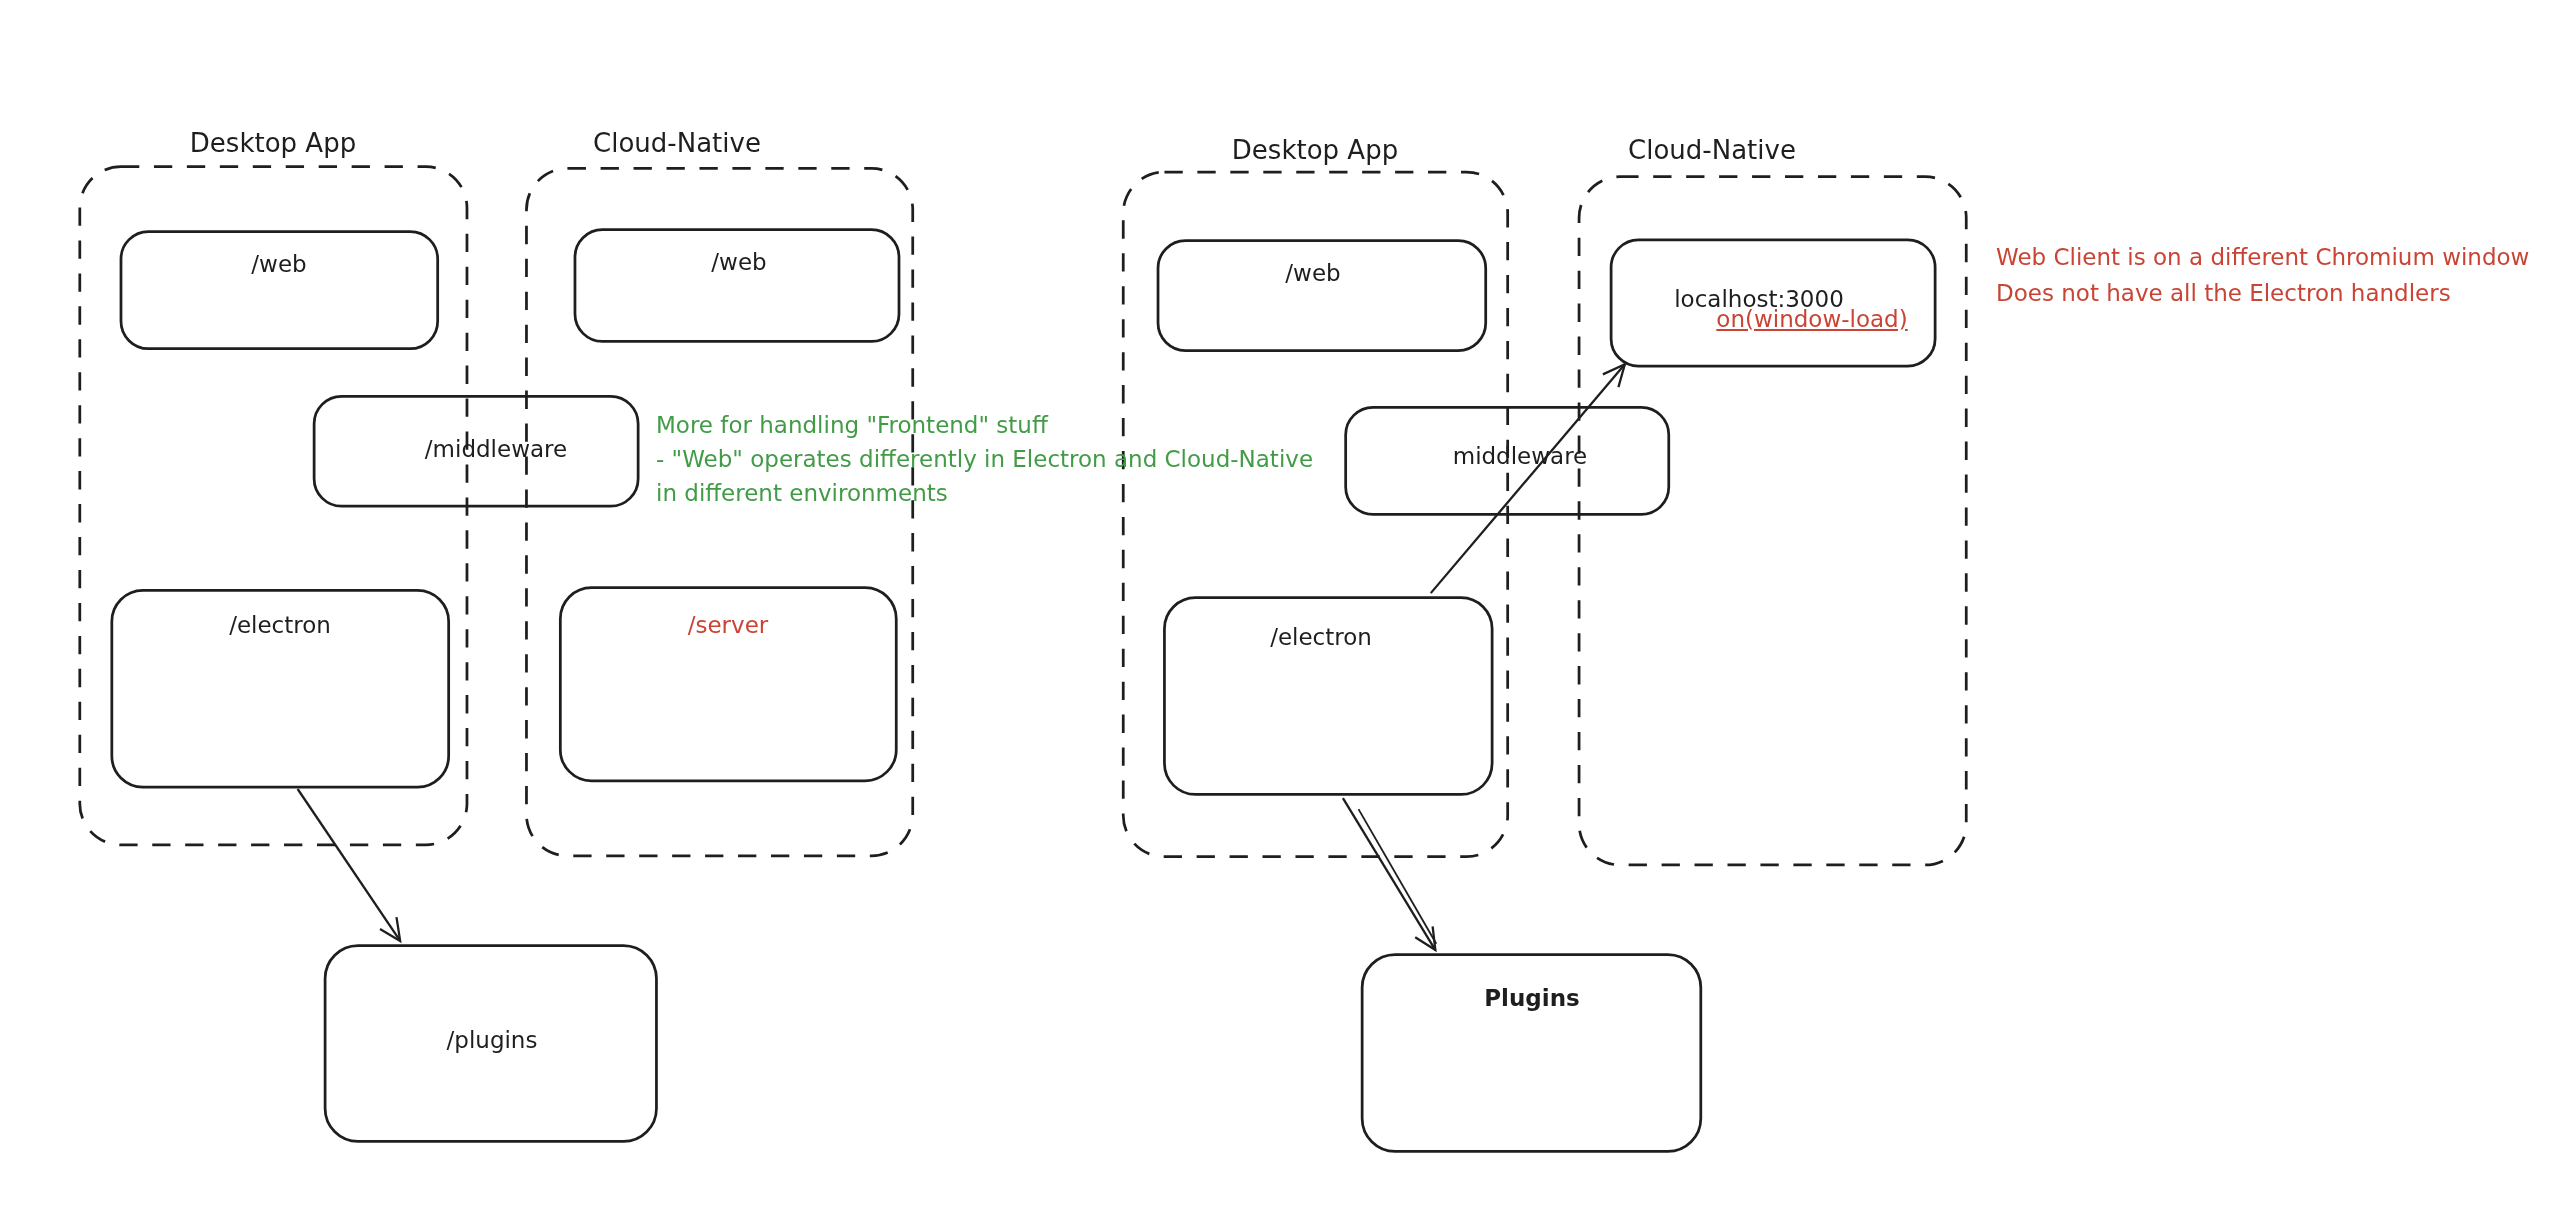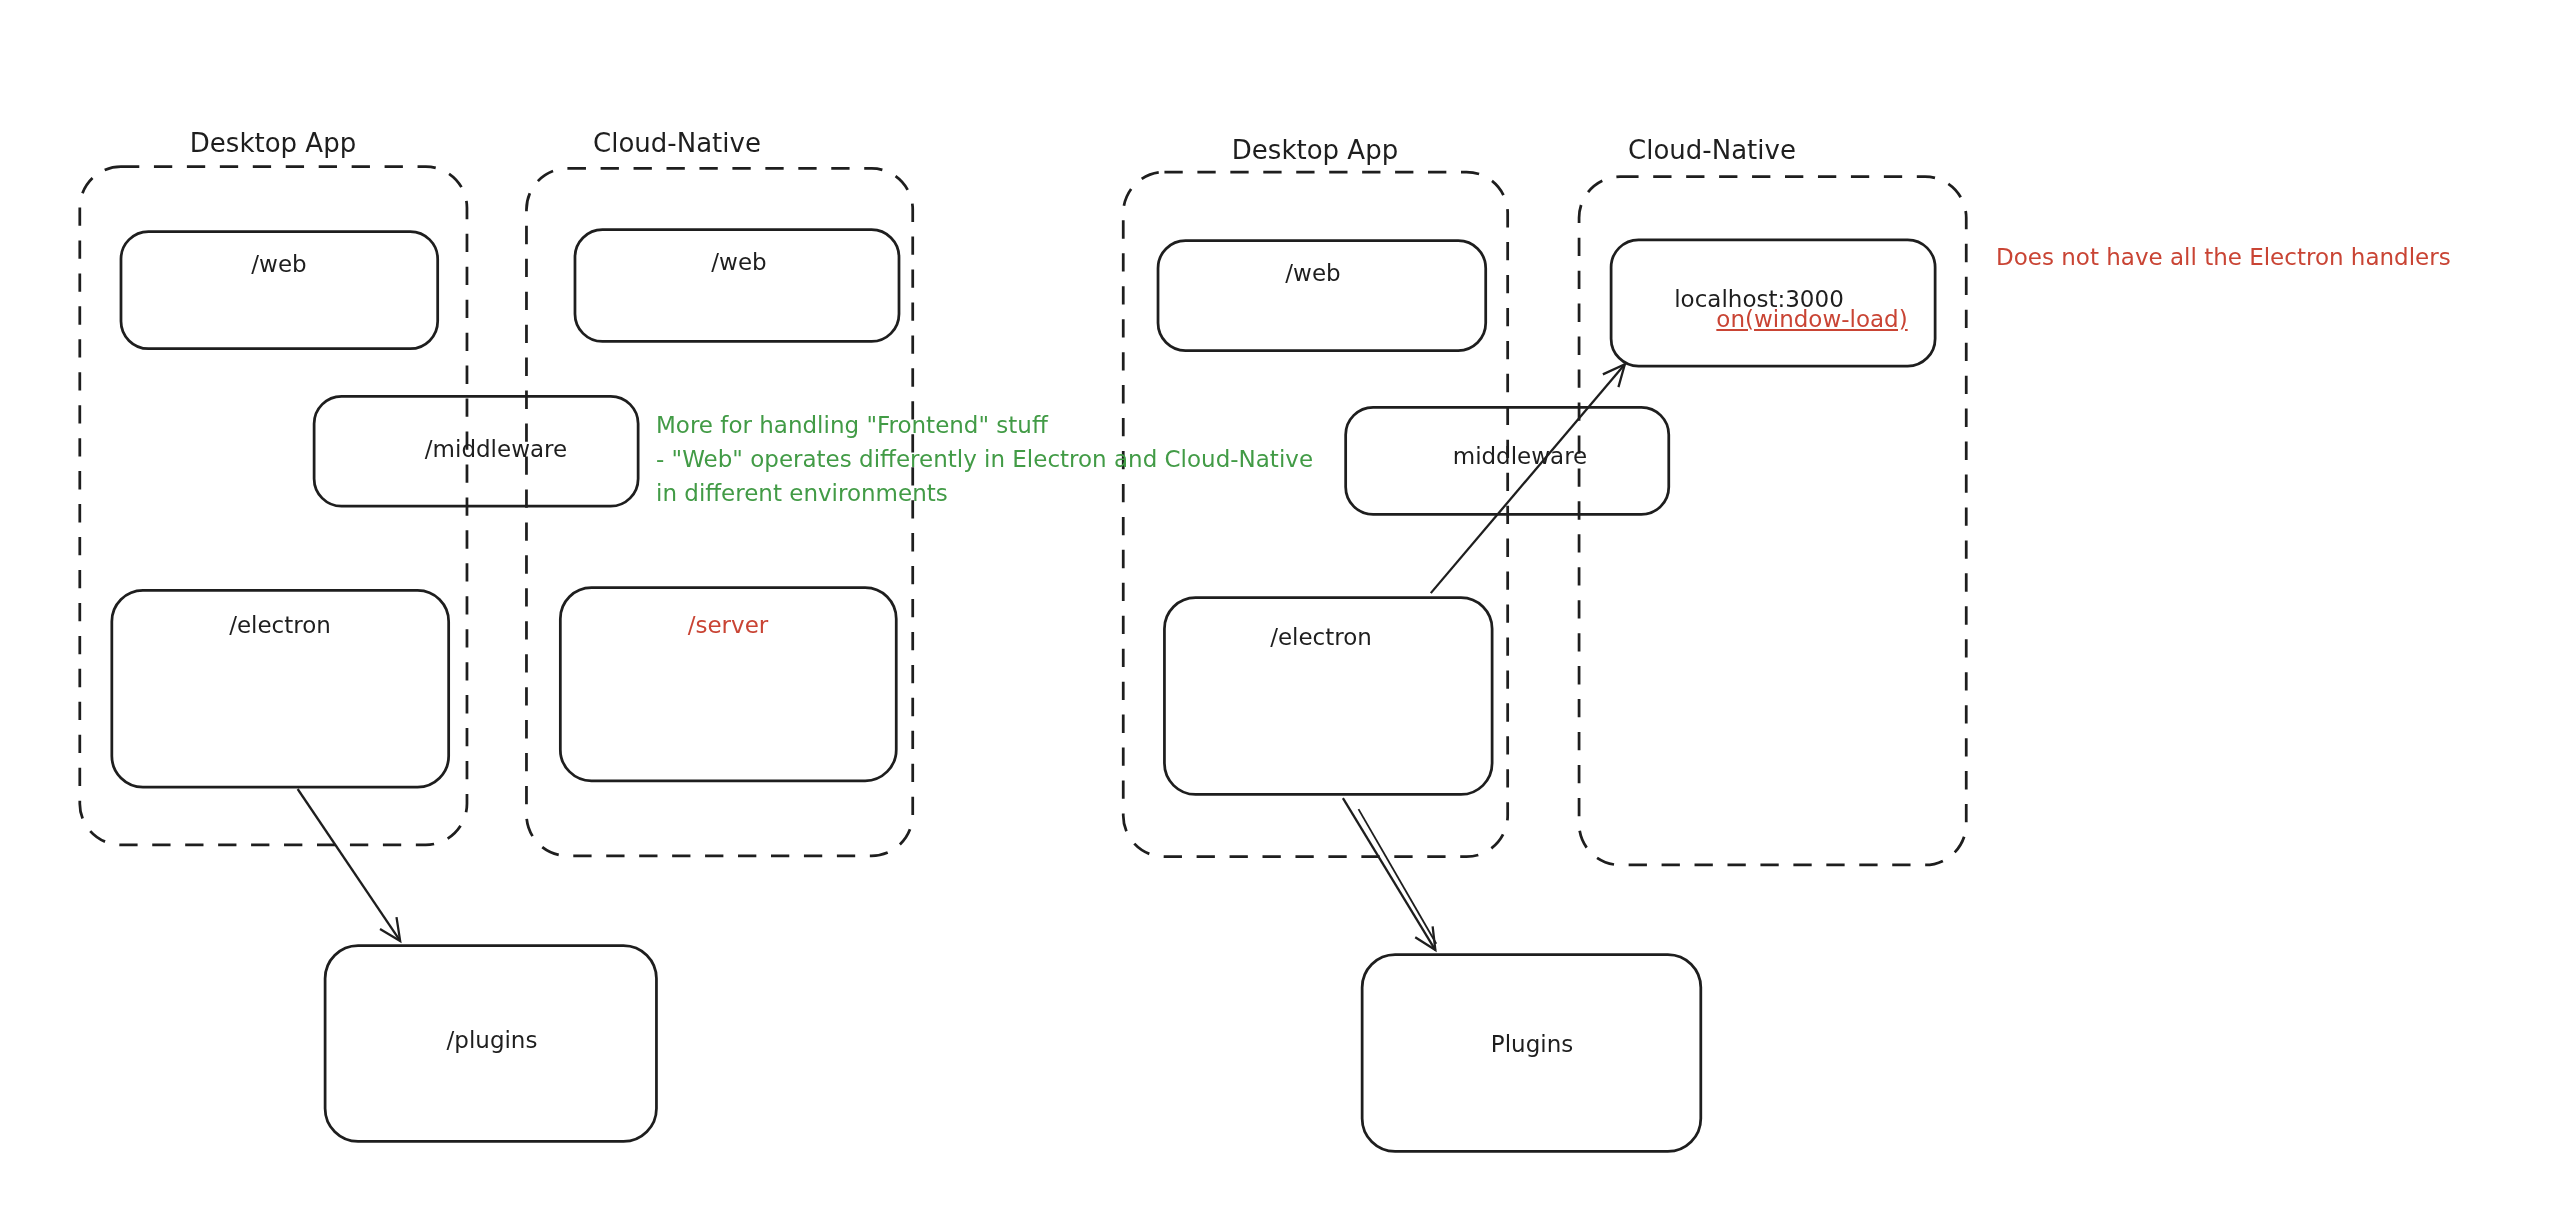--- a/index.html
+++ b/index.html
@@ -90,20 +90,21 @@
     <div>in different environments</div>
   </div>
 
   <div class="lbl hdr" style="left:1315px; top:136px;">Desktop App</div>
   <div class="lbl hdr" style="left:1712px; top:136px;">Cloud-Native</div>
   <div class="lbl" style="left:1313px; top:260px;">/web</div>
   <div class="lbl" style="left:1759px; top:257px;margin-top:29px;">localhost:3000</div>
   <div class="lbl red" style="left:1812px; top:306px;text-decoration:underline;">on(window-load)</div>
   <div class="lbl" style="left:1520px; top:443px;">middleware</div>
   <div class="lbl" style="left:1321px; top:624px;">/electron</div>
-  <div class="lbl" style="left:1532px; top:1031px;">Plugins</div>
+  <div class="lbl" style="left:1532px; top:985px;font-weight:bold;">Plugins</div>
 
   <div class="note note-red" style="left:1996px; top:244px;">
+    <div>Web Client is on a different Chromium window</div>
     <div>Does not have all the Electron handlers</div>
   </div>
 
 </div>
 
 
 </body></html>

